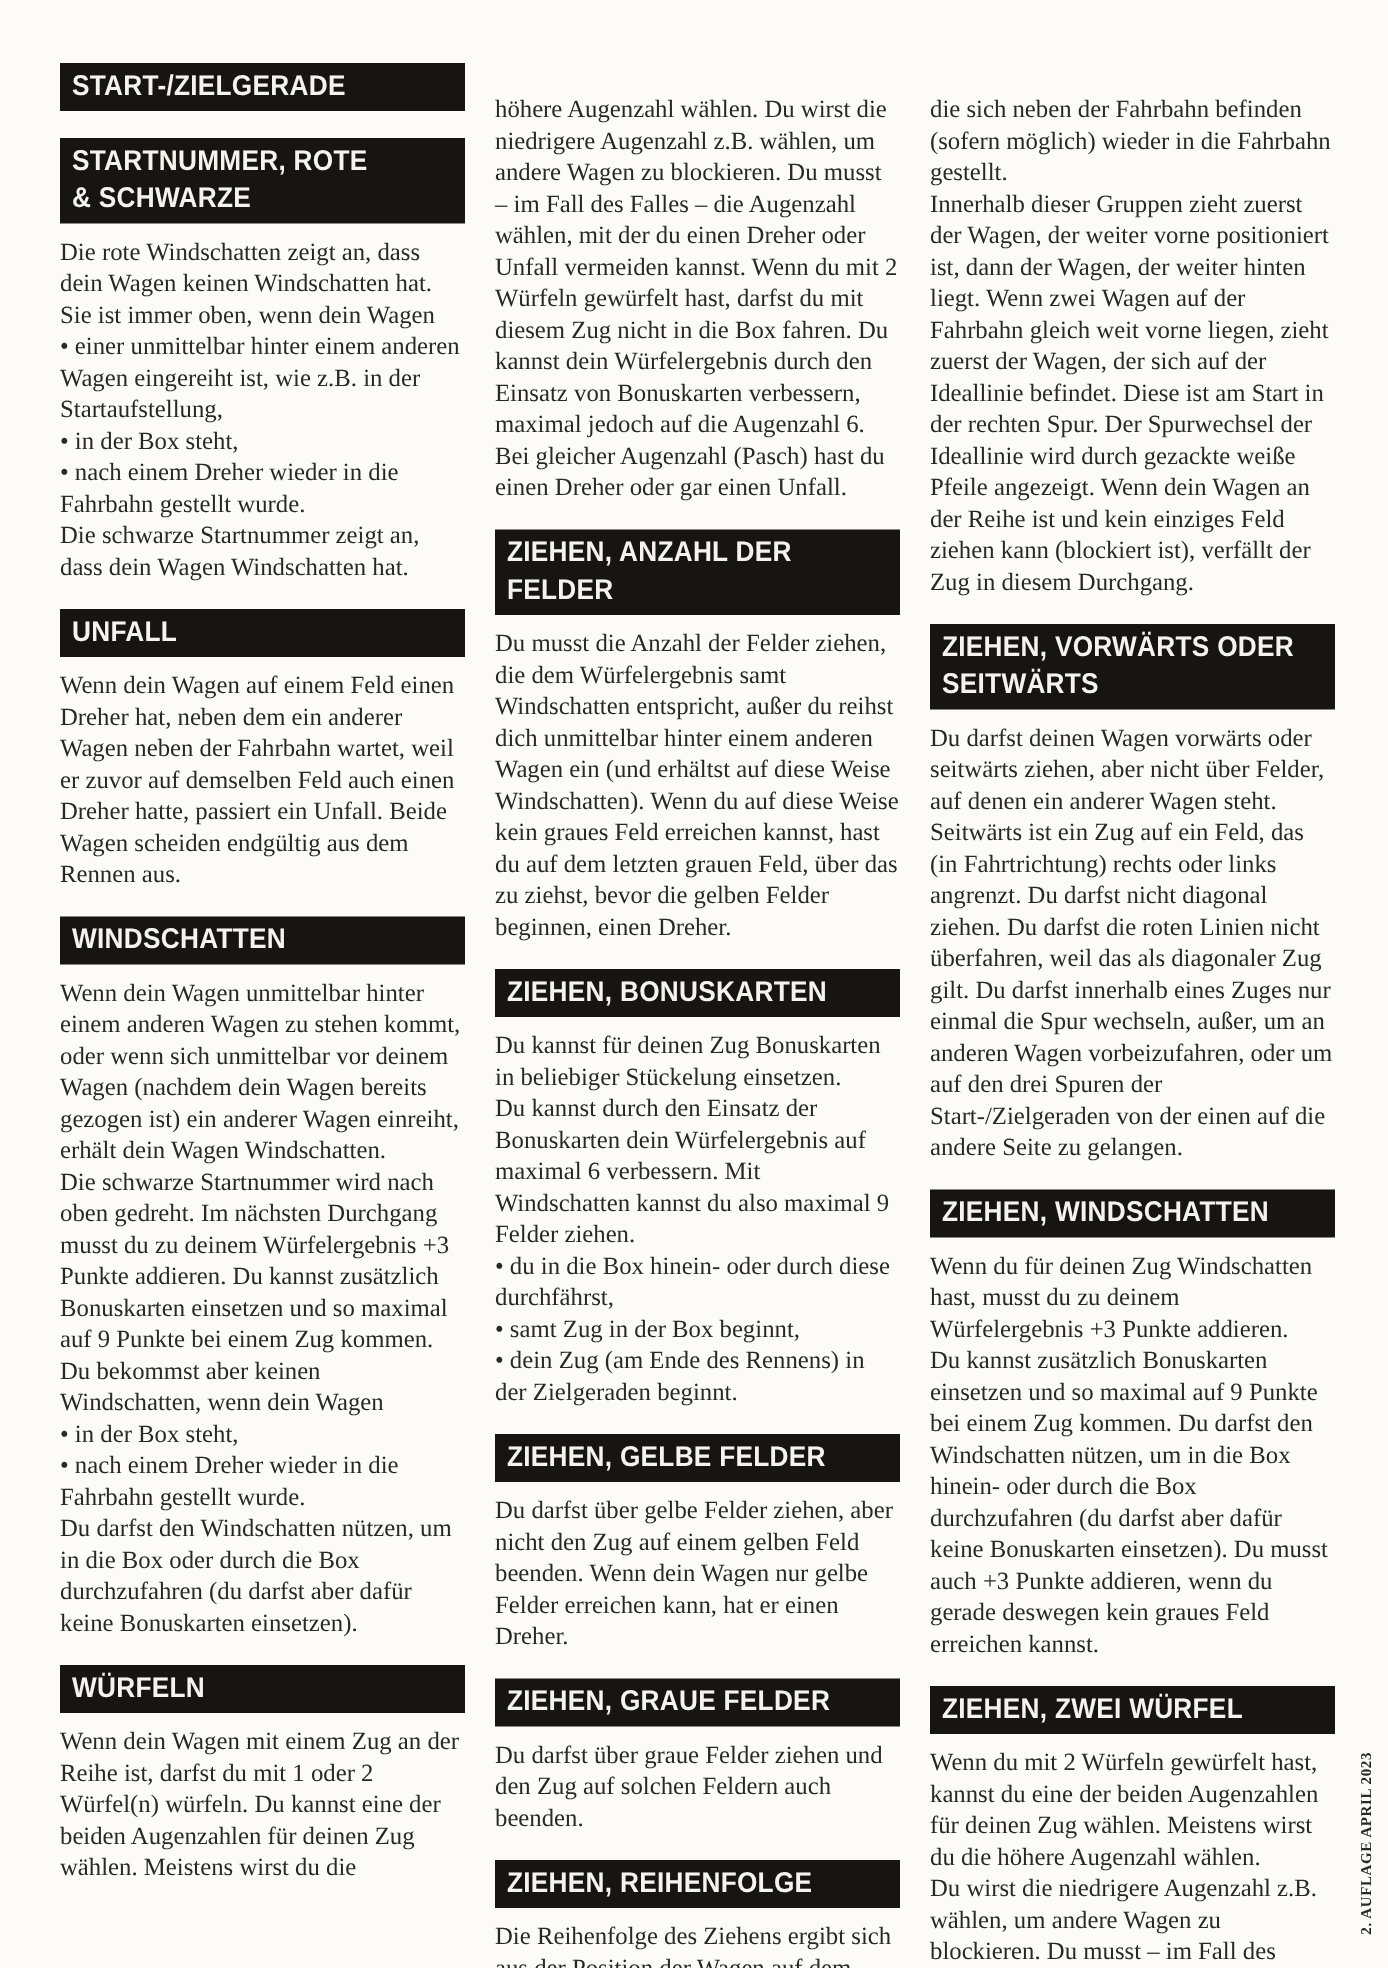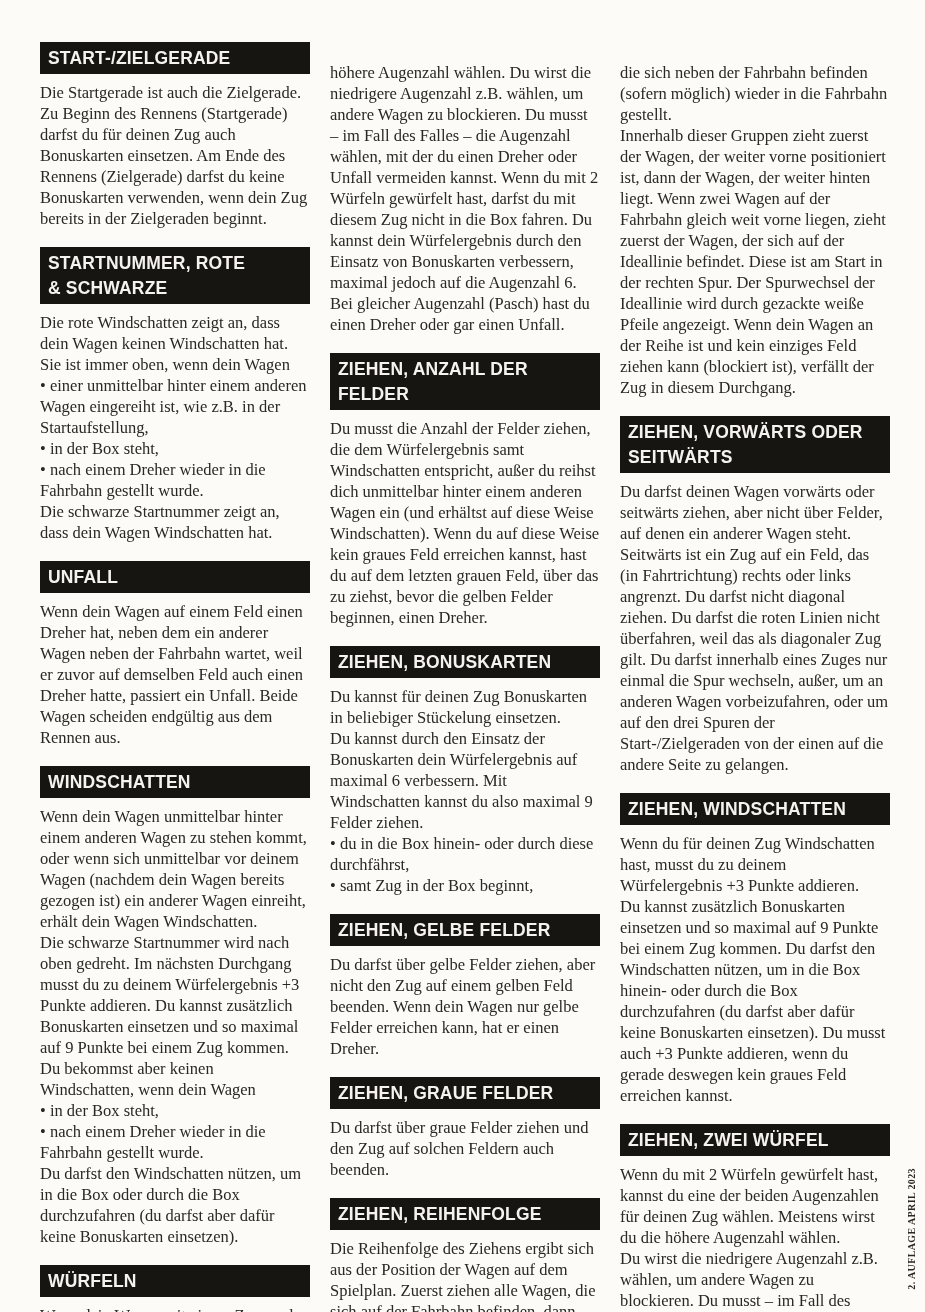--- a/index.html
+++ b/index.html
@@ -61,21 +61,20 @@
 </head>
 <body>
 
 <div class="page">
   <div class="columns">
     <div class="col">
         <section class="section">
           <h2 class="bar">
             <div>START-/ZIELGERADE</div>
           </h2>
-          <p>Die Startgerade ist auch die Zielgerade. Zu Beginn des Rennens (Startgerade) darfst du für deinen Zug auch Bonuskarten einsetzen. Am Ende des Rennens (Zielgerade) darfst du keine Bonuskarten verwenden, wenn dein Zug bereits in der Zielgeraden beginnt.</p>
         </section>
         <section class="section">
           <h2 class="bar">
             <div>STARTNUMMER, ROTE</div>
             <div>&amp; SCHWARZE</div>
           </h2>
           <p>Die rote Windschatten zeigt an, dass dein Wagen keinen Windschatten hat. Sie ist immer oben, wenn dein Wagen</p>
           <p>• einer unmittelbar hinter einem anderen Wagen eingereiht ist, wie z.B. in der Startaufstellung,</p>
           <p>• in der Box steht,</p>
           <p>• nach einem Dreher wieder in die Fahrbahn gestellt wurde.</p>
@@ -116,20 +115,21 @@
           <p>Du musst die Anzahl der Felder ziehen, die dem Würfelergebnis samt Windschatten entspricht, außer du reihst dich unmittelbar hinter einem anderen Wagen ein (und erhältst auf diese Weise Windschatten). Wenn du auf diese Weise kein graues Feld erreichen kannst, hast du auf dem letzten grauen Feld, über das zu ziehst, bevor die gelben Felder beginnen, einen Dreher.</p>
         </section>
         <section class="section">
           <h2 class="bar">
             <div>ZIEHEN, BONUSKARTEN</div>
           </h2>
           <p>Du kannst für deinen Zug Bonuskarten in beliebiger Stückelung einsetzen.</p>
           <p>Du kannst durch den Einsatz der Bonuskarten dein Würfelergebnis auf maximal 6 verbessern. Mit Windschatten kannst du also maximal 9 Felder ziehen.</p>
           <p>• du in die Box hinein- oder durch diese durchfährst,</p>
           <p>• samt Zug in der Box beginnt,</p>
+          <p>• dein Zug (am Ende des Rennens) in der Zielgeraden beginnt.</p>
         </section>
         <section class="section">
           <h2 class="bar">
             <div>ZIEHEN, GELBE FELDER</div>
           </h2>
           <p>Du darfst über gelbe Felder ziehen, aber nicht den Zug auf einem gelben Feld beenden. Wenn dein Wagen nur gelbe Felder erreichen kann, hat er einen Dreher.</p>
         </section>
         <section class="section">
           <h2 class="bar">
             <div>ZIEHEN, GRAUE FELDER</div>

